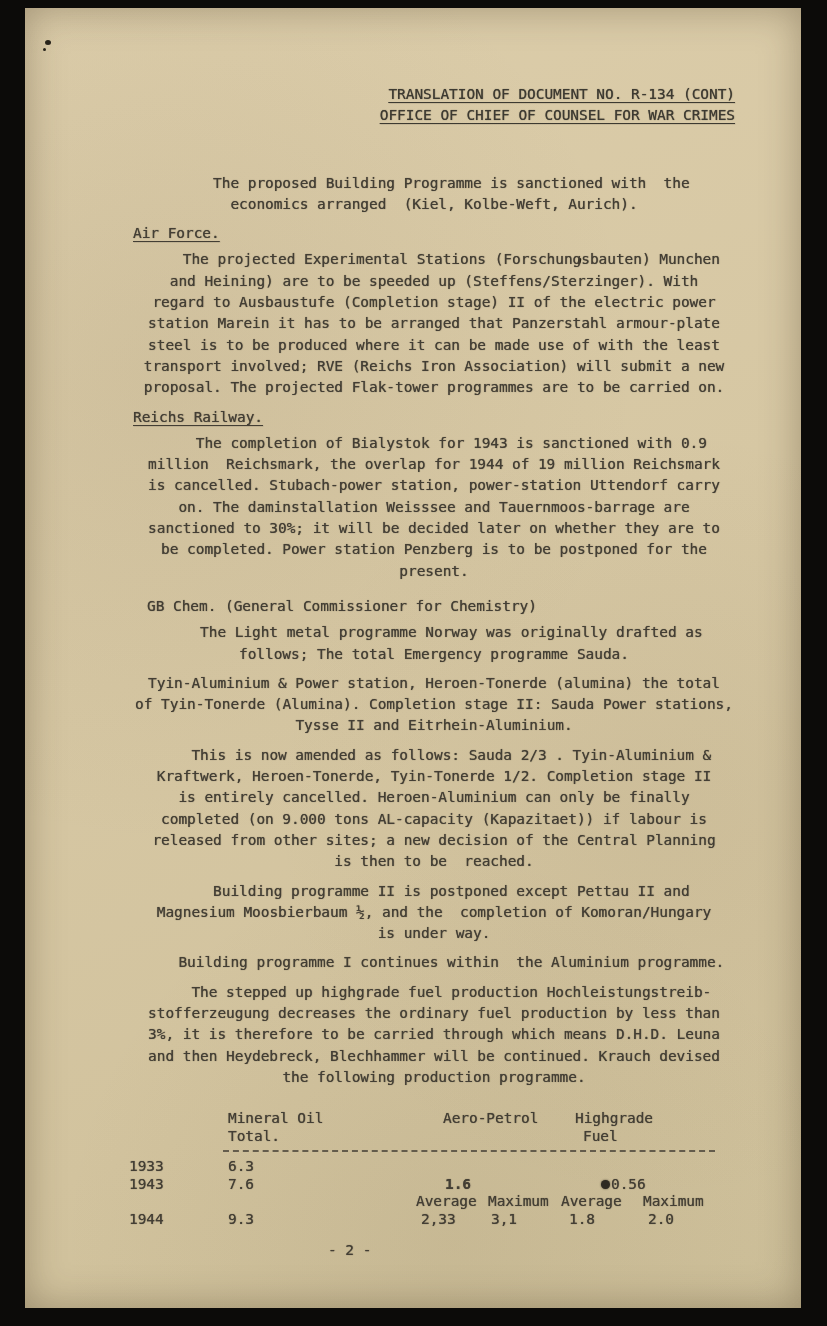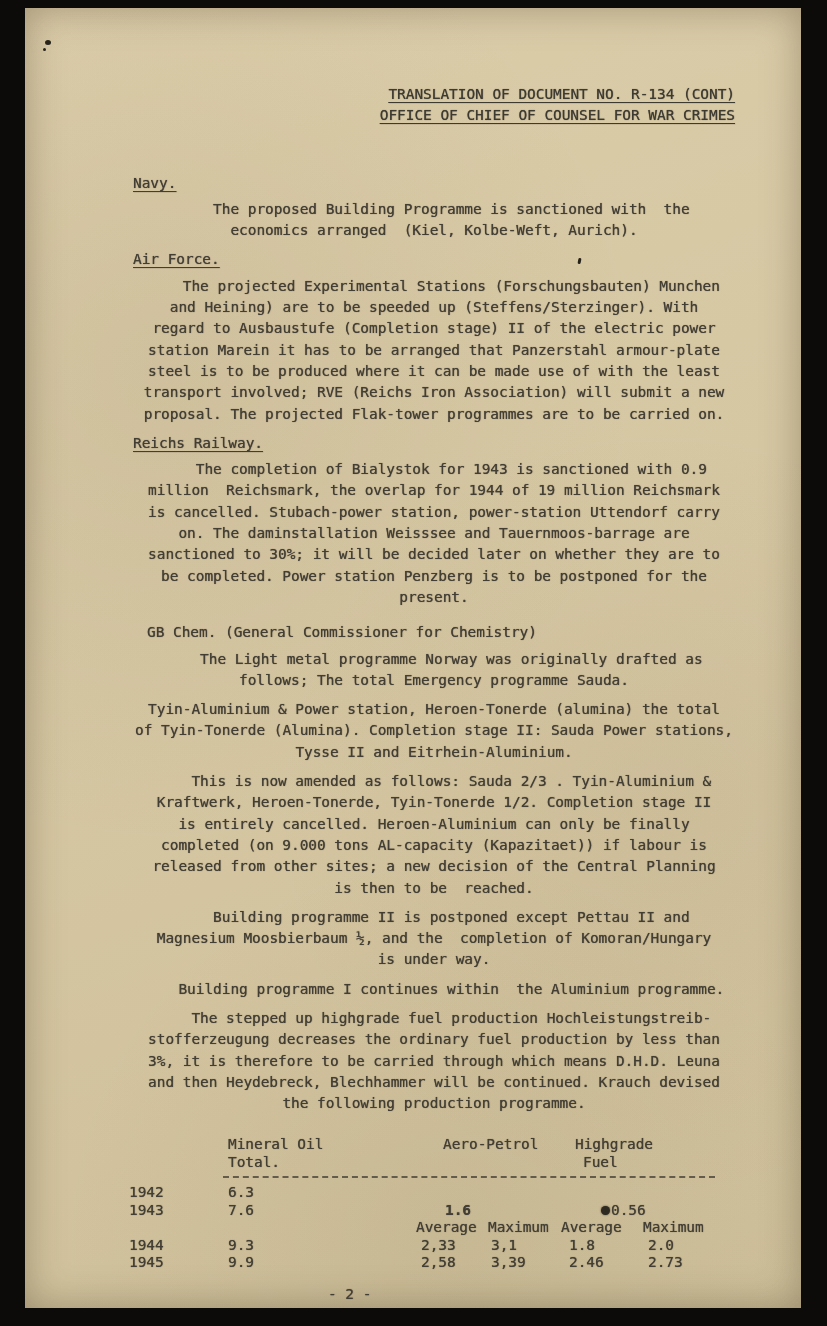--- a/index.html
+++ b/index.html
@@ -78,21 +78,20 @@
     <span class="speck speck3"></span>
 
     <div class="text-block">
 
       <div class="doc-header">
         <div><span class="hline">TRANSLATION OF DOCUMENT NO. R-134 (CONT)</span></div>
         <div><span class="hline">OFFICE OF CHIEF OF COUNSEL FOR WAR CRIMES</span></div>
       </div>
 
       <div>
-        <div class="sec-heading">Navy.</div>
         <div class="para">    The proposed Building Programme is sanctioned with  the
 economics arranged  (Kiel, Kolbe-Weft, Aurich).</div>
       </div>
 
       <div>
         <div class="sec-heading">Air Force.</div>
         <div class="para">    The projected Experimental Stations (Forschungsbauten) Munchen
 and Heining) are to be speeded up (Steffens/Sterzinger). With
 regard to Ausbaustufe (Completion stage) II of the electric power
 station Marein it has to be arranged that Panzerstahl armour-plate
@@ -148,21 +147,21 @@
           <span class="tc h-aero">Aero-Petrol</span>
           <span class="tc h-high">Highgrade</span>
         </div>
         <div class="trow">
           <span class="tc c-total">Total.</span>
           <span class="tc h-high2">Fuel</span>
         </div>
         <div class="dash-line"></div>
 
         <div class="trow">
-          <span class="tc c-year">1942</span>
+          <span class="tc c-year">1933</span>
           <span class="tc c-total">6.3</span>
         </div>
 
         <div class="trow">
           <span class="tc c-year">1943</span>
           <span class="tc c-total">7.6</span>
           <span class="tc c-a-mid">1.6</span>
           <span class="tc c-h-mid"><span class="blot"></span><span>0.56</span></span>
         </div>
 
@@ -175,27 +174,19 @@
 
         <div class="trow">
           <span class="tc c-year">1944</span>
           <span class="tc c-total">9.3</span>
           <span class="tc c-a1">2,33</span>
           <span class="tc c-a2">3,1</span>
           <span class="tc c-h1">1.8</span>
           <span class="tc c-h2">2.0</span>
         </div>
 
-        <div class="trow">
-          <span class="tc c-year">1945</span>
-          <span class="tc c-total">9.9</span>
-          <span class="tc c-a1">2,58</span>
-          <span class="tc c-a2">3,39</span>
-          <span class="tc c-h1">2.46</span>
-          <span class="tc c-h2">2.73</span>
-        </div>
       </div>
 
       <div class="page-number">- 2 -</div>
 
     </div>
   </div>
 </div>
 
 </body></html>

